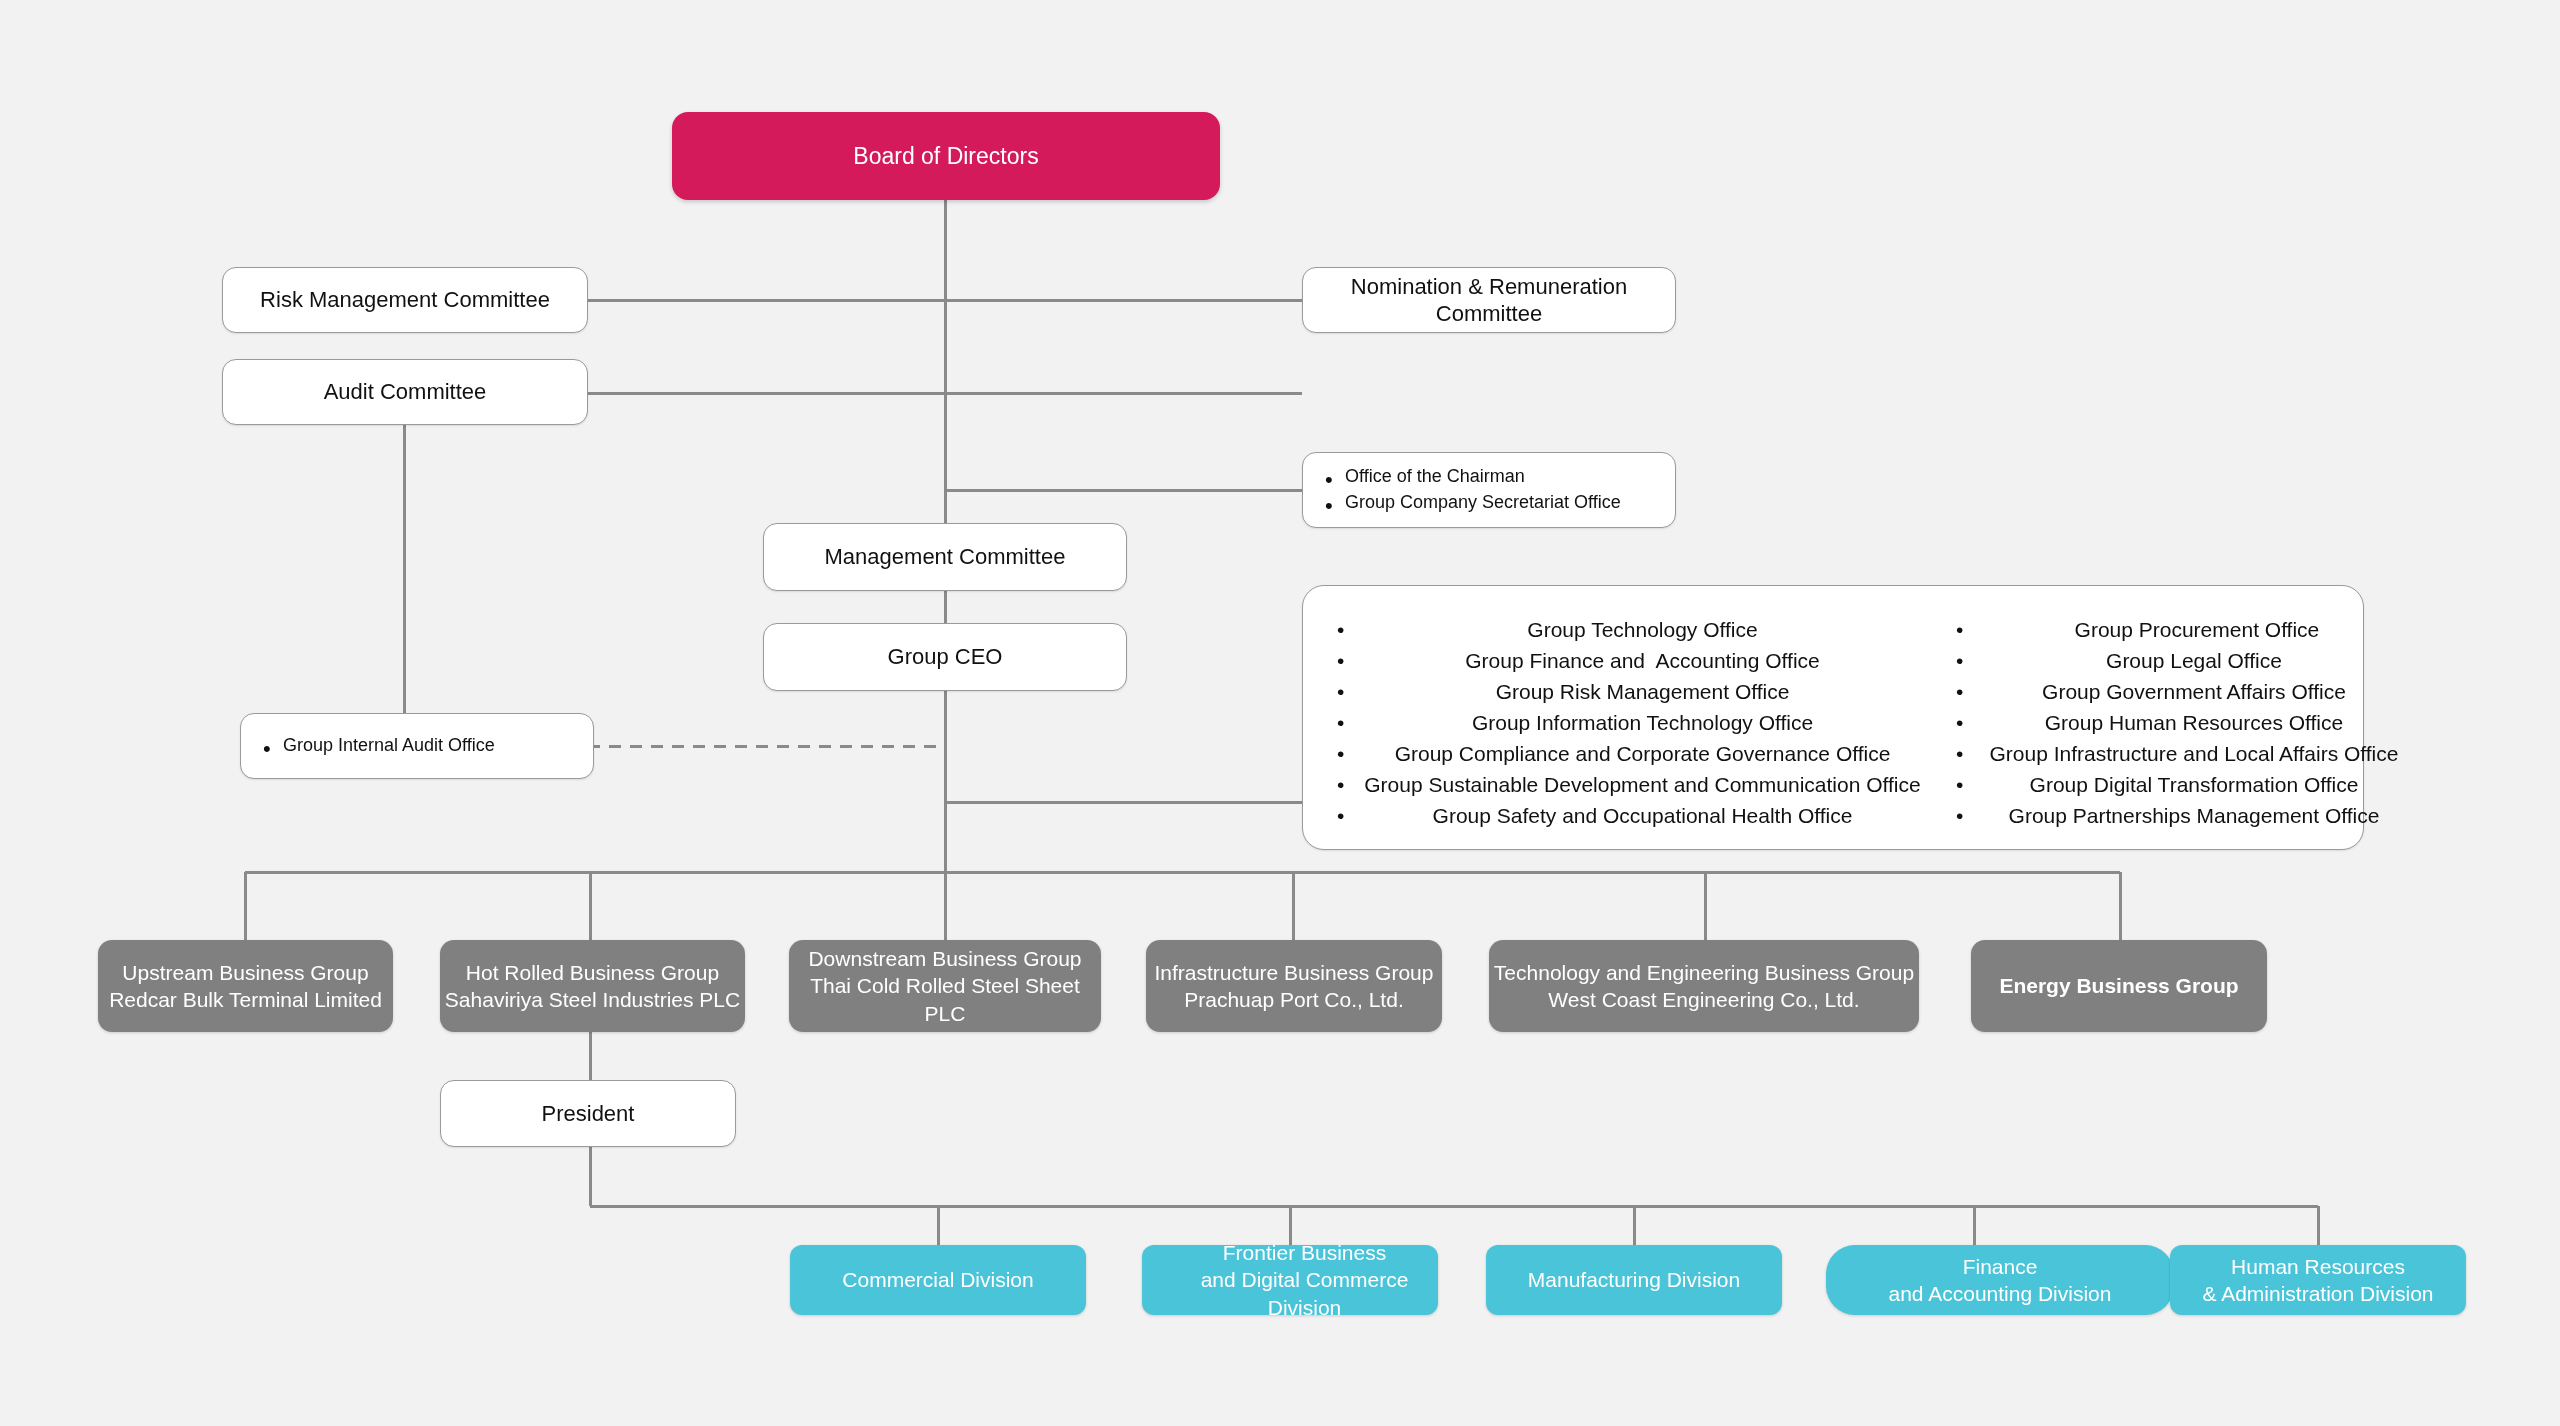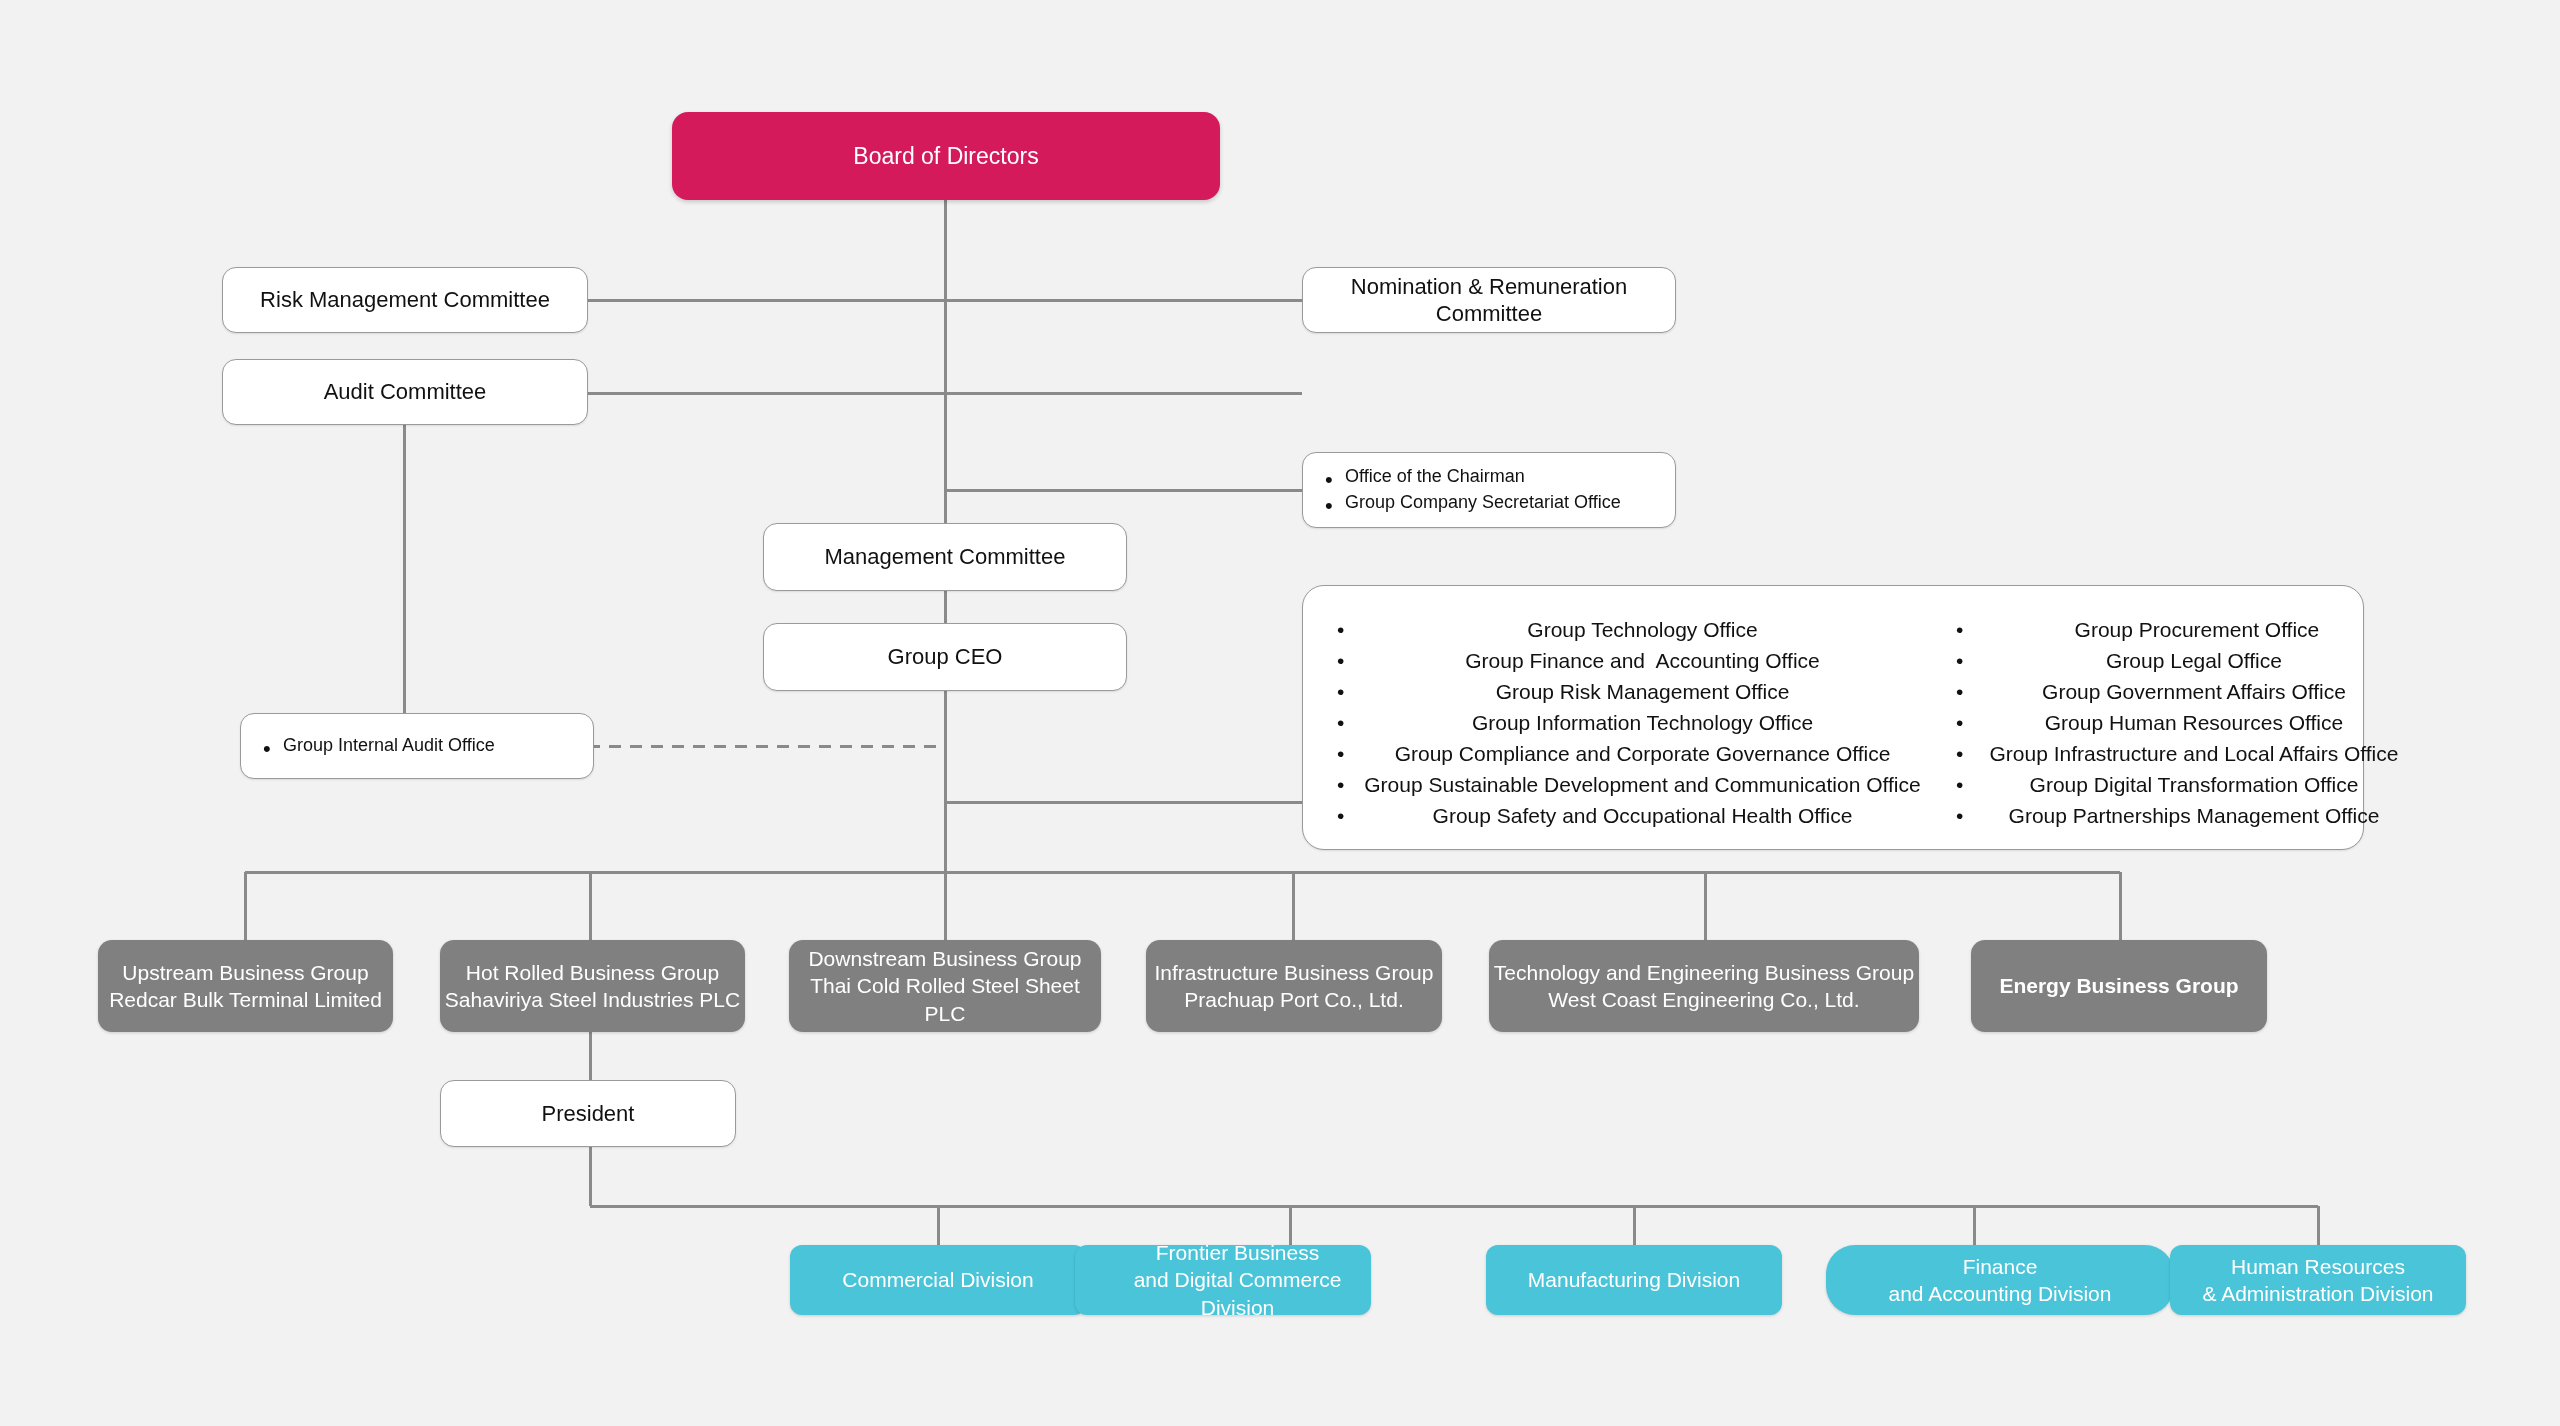--- a/index.html
+++ b/index.html
@@ -257,21 +257,21 @@
   </div>
 
   <div class="node white" style="left:440px;top:1080px;width:296px;height:67px;">
     <span class="ln">President</span>
   </div>
 
   <div class="node cyan" style="left:790px;top:1245px;width:296px;height:70px;">
     <span class="ln">Commercial Division</span>
   </div>
 
-  <div class="node cyan" style="left:1075px;top:1245px;width:296px;height:70px;padding-left:29px;">
+  <div class="node cyan" style="left:1142px;top:1245px;width:296px;height:70px;padding-left:29px;">
     <span class="ln">Frontier Business</span>
     <span class="ln">and Digital Commerce Division</span>
   </div>
 
   <div class="node cyan" style="left:1486px;top:1245px;width:296px;height:70px;">
     <span class="ln">Manufacturing Division</span>
   </div>
 
   <div class="node cyan" style="left:1826px;top:1245px;width:348px;height:70px;border-radius:29px;">
     <span class="ln">Finance</span>

